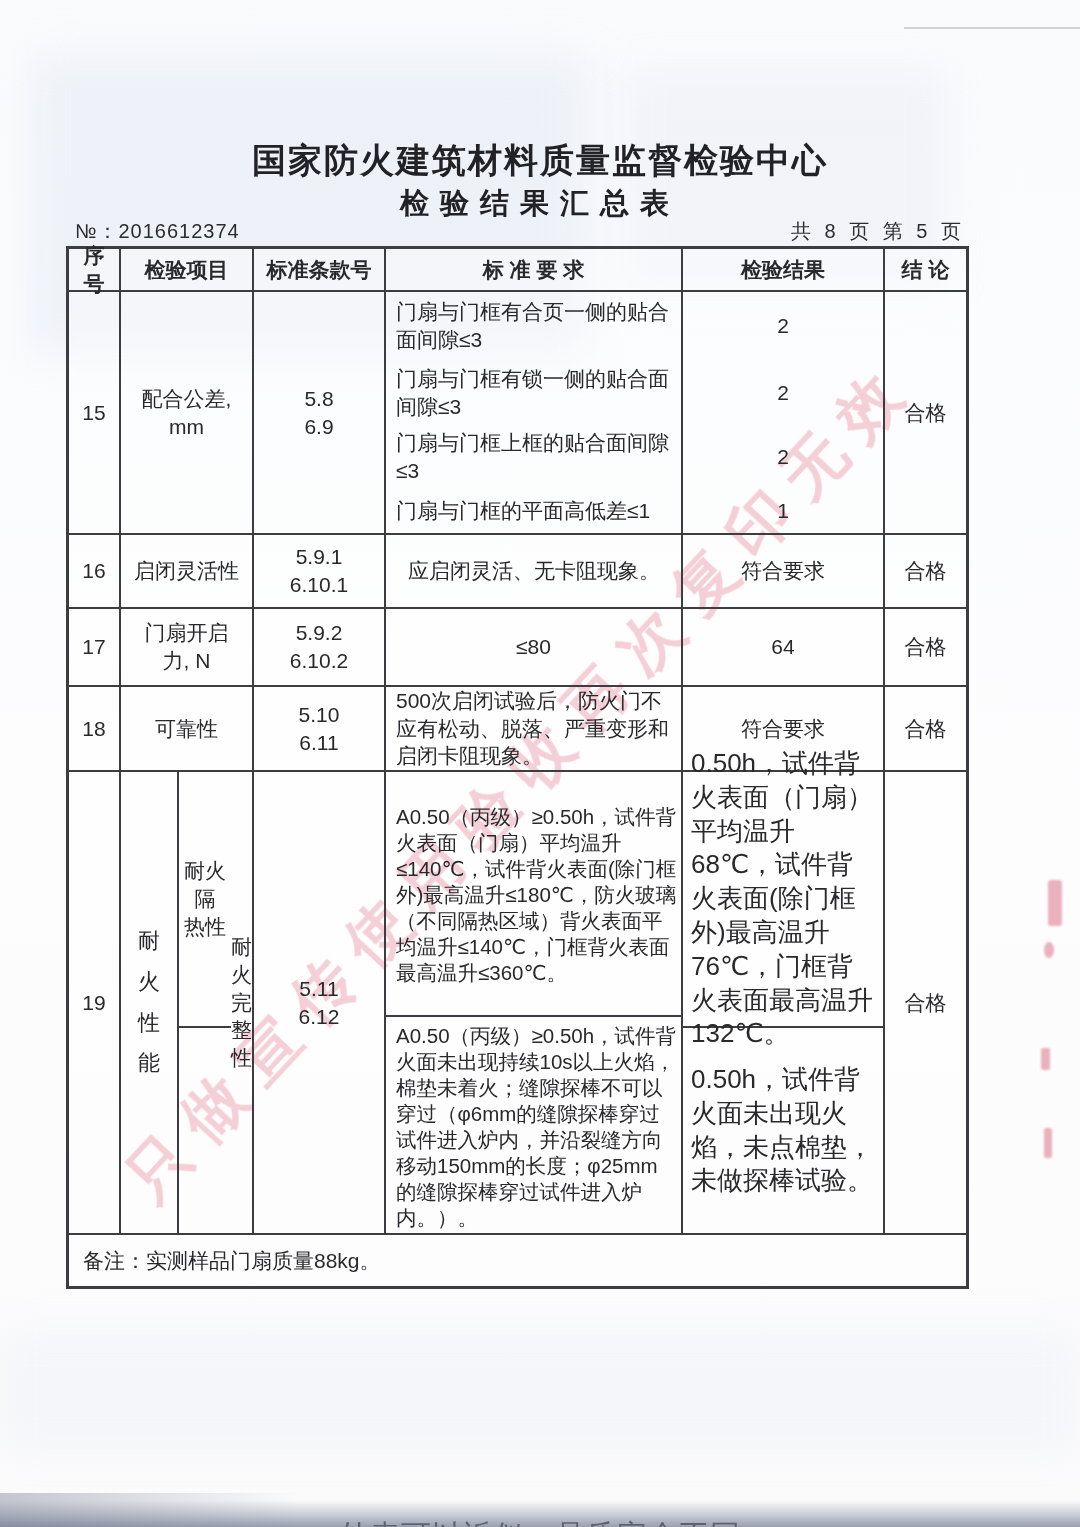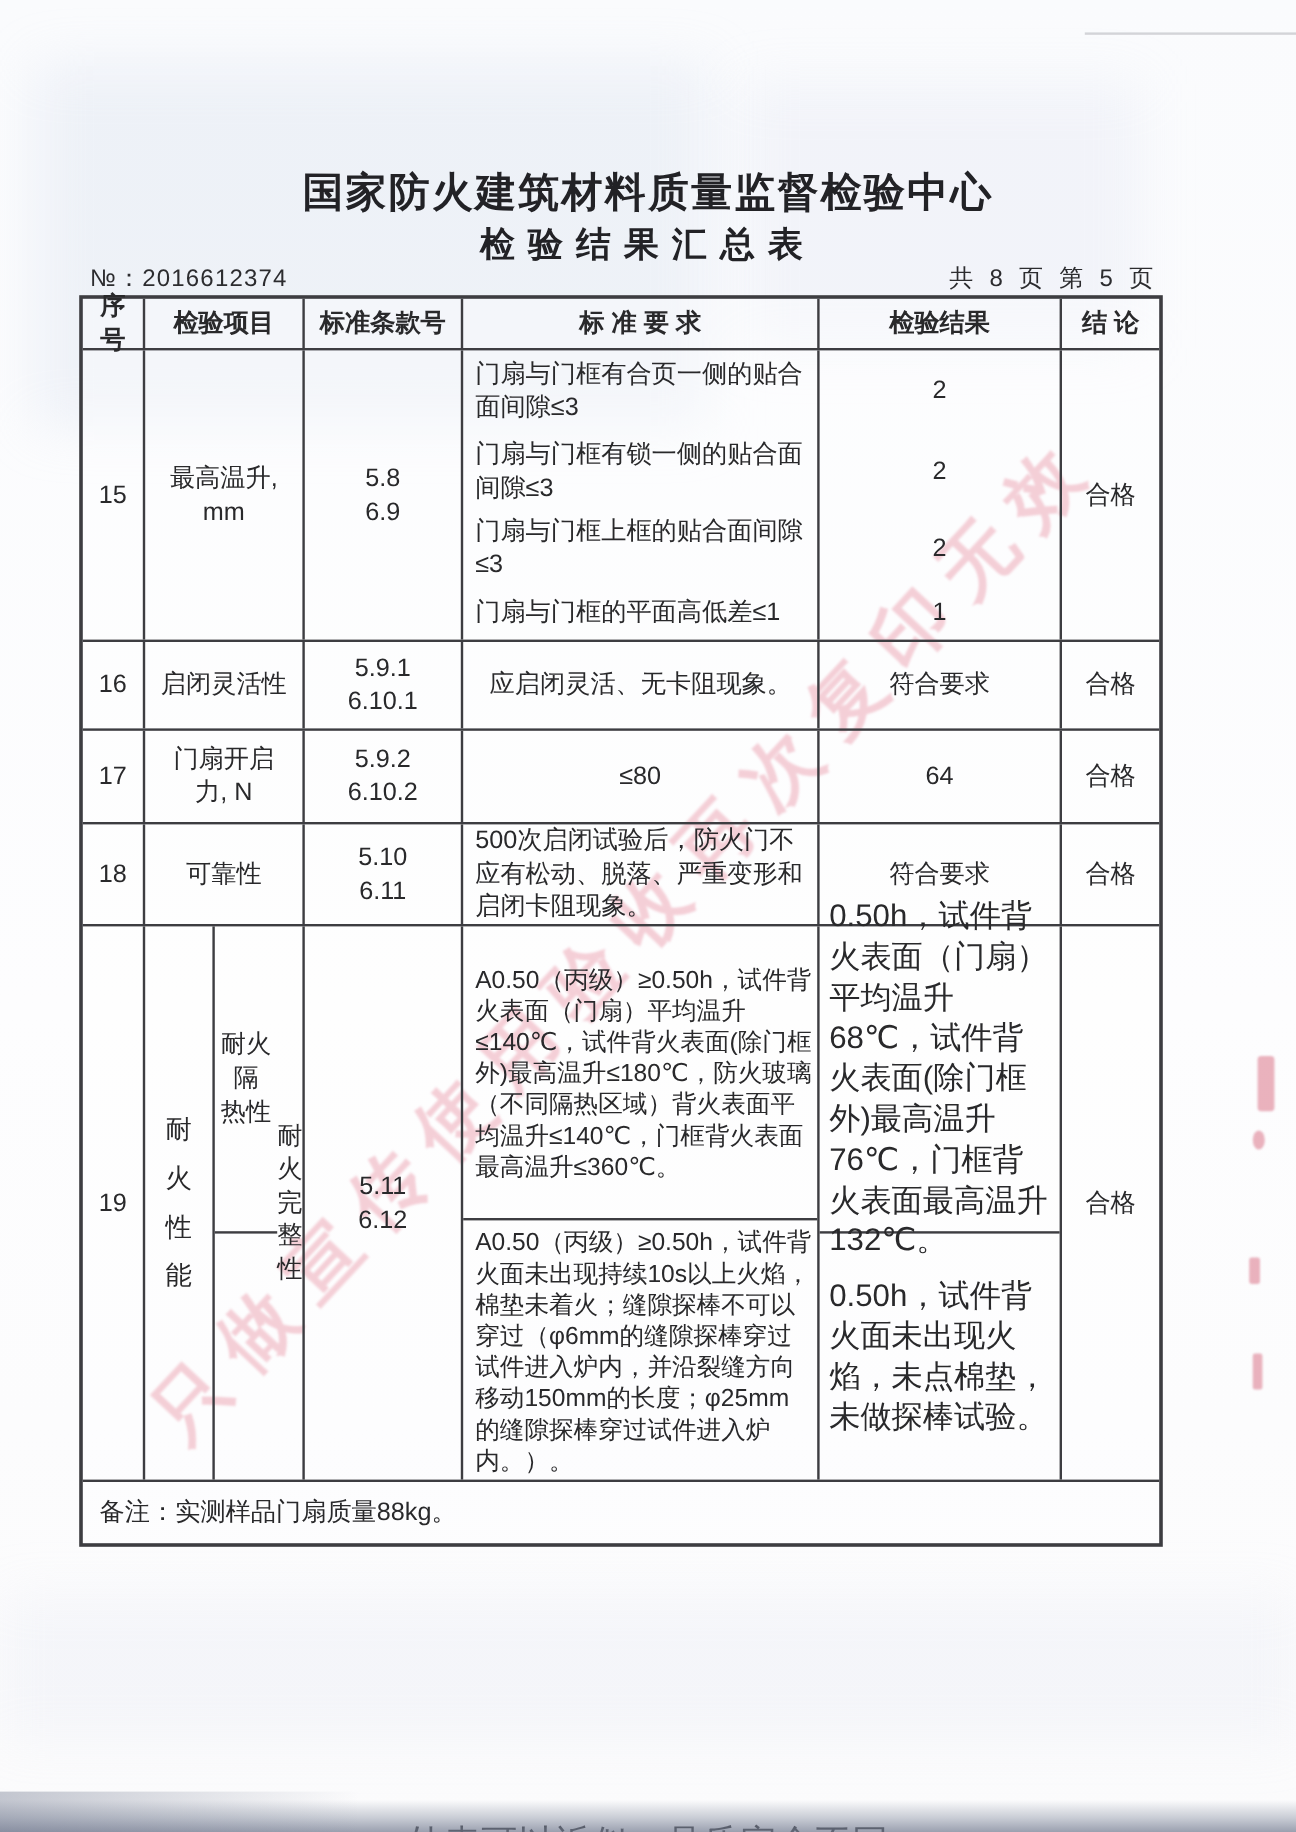--- a/index.html
+++ b/index.html
@@ -118,21 +118,21 @@
       <div class="td c0">序号</div>
       <div class="td c1">检验项目</div>
       <div class="td c2">标准条款号</div>
       <div class="td c3">标 准 要 求</div>
       <div class="td c4">检验结果</div>
       <div class="td c5">结 论</div>
     </div>
 
     <div class="tr h15">
       <div class="td c0">15</div>
-      <div class="td c1 pre">最高温升,
+      <div class="td c1 pre">配合公差,
 mm</div>
       <div class="td c2 pre">5.8
 6.9</div>
       <div class="td c3 stack">
         <div class="blk req b1">门扇与门框有合页一侧的贴合面间隙≤3</div>
         <div class="blk req b2">门扇与门框有锁一侧的贴合面间隙≤3</div>
         <div class="blk req b3">门扇与门框上框的贴合面间隙≤3</div>
         <div class="blk req b4">门扇与门框的平面高低差≤1</div>
       </div>
       <div class="td c4 stack">

